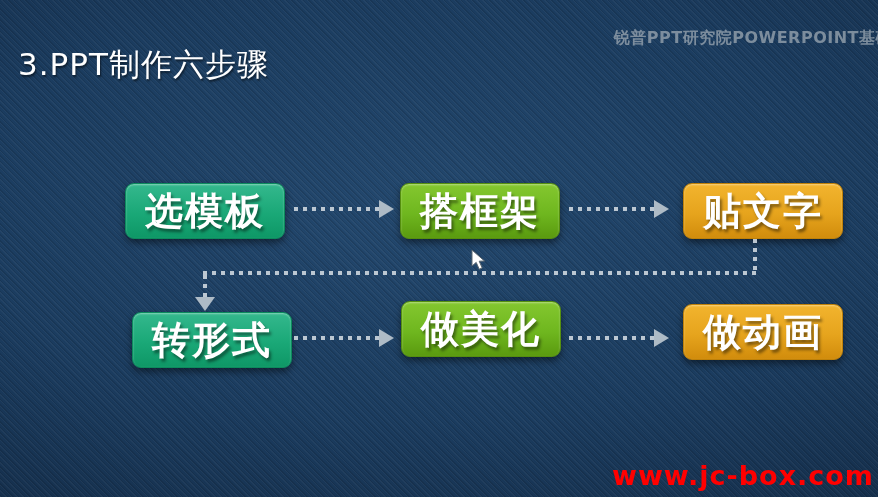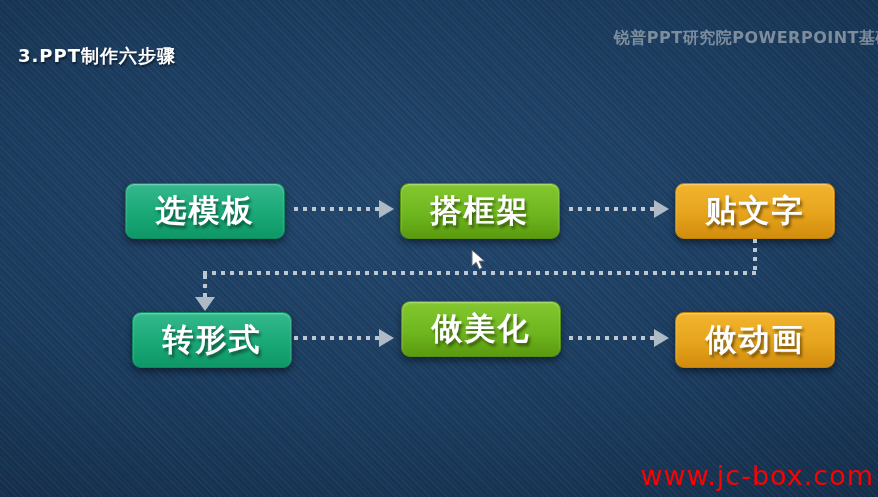--- a/index.html
+++ b/index.html
@@ -6,46 +6,46 @@
   body{
     width:878px;height:497px;position:relative;overflow:hidden;
     font-family:"DejaVu Sans","Liberation Sans",sans-serif;
     background:
       repeating-linear-gradient(45deg, rgba(255,255,255,0.035) 0 1px, rgba(0,0,0,0.10) 1px 2px, transparent 2px 4px),
       radial-gradient(ellipse 120% 95% at 48% 42%, #23486e 0%, #1b3c5f 45%, #142d49 80%, #102540 100%);
     background-color:#15304e;
   }
   .title{
     position:absolute;left:18px;top:44px;
-    color:#ffffff;font-size:18px;font-weight:700;letter-spacing:1px;
+    color:#ffffff;font-size:31px;font-weight:400;letter-spacing:1px;
     text-shadow:1px 2px 2px rgba(0,0,0,0.5);
     white-space:nowrap;
   }
   .watermark{
     position:absolute;right:-14px;top:28px;
     color:#8e9ca9;font-size:16px;font-weight:bold;letter-spacing:0.5px;
     opacity:0.85;white-space:nowrap;
   }
   .url-watermark{
     position:absolute;right:4px;bottom:6px;
-    color:#ff0000;font-size:27px;font-weight:normal;letter-spacing:1px;
+    color:#ff0000;font-size:27px;font-weight:bold;letter-spacing:1px;
     white-space:nowrap;
   }
   .step{
     position:absolute;width:158px;height:54px;border-radius:9px;
     display:flex;align-items:center;justify-content:center;
-    color:#fff;font-size:31px;font-weight:bold;letter-spacing:2px;
+    color:#fff;font-size:38px;font-weight:bold;letter-spacing:2px;
     text-shadow:2px 3px 3px rgba(0,0,0,0.45);
     box-shadow:0 4px 7px rgba(0,0,0,0.45), inset 0 1px 2px rgba(255,255,255,0.4);
   }
   .step.green{background:linear-gradient(180deg,#34b88d 0%,#1aa877 55%,#0e9766 100%);border:1px solid #0c8a5d;}
   .step.lime{background:linear-gradient(180deg,#84c72f 0%,#6fb71f 55%,#5a9a0f 100%);border:1px solid #558f0e;}
-  .step.orange{background:linear-gradient(180deg,#f2b42e 0%,#e6a41d 55%,#d18c0c 100%);border:1px solid #c08108;}
+  .step.orange{background:linear-gradient(180deg,#f2b42e 0%,#e6a41d 55%,#d18c0c 100%);border:1px solid #c08108;margin-left:8px;}
   .s1{left:125px;top:183px}.s2{left:400px;top:183px}.s3{left:675px;top:183px}
-  .s4{left:132px;top:312px}.s5{left:401px;top:301px}.s6{left:675px;top:312px}
+  .s4{left:132px;top:312px}.s5{left:401px;top:301px}.s6{left:675px;top:304px}
 
   .arrow-h{position:absolute;height:18px;display:flex;align-items:center;}
   .a1{left:294px;top:200px}.a2{left:569px;top:200px}
   .a3{left:294px;top:329px}.a4{left:569px;top:329px}
   .dots-h{width:85px;height:4px;
     background:repeating-linear-gradient(90deg, rgba(205,214,222,0.9) 0 4px, transparent 4px 9px);}
   .tri-right{width:0;height:0;border-left:15px solid #aebbc6;
     border-top:9px solid transparent;border-bottom:9px solid transparent;}
 
   .seg{position:absolute;}

